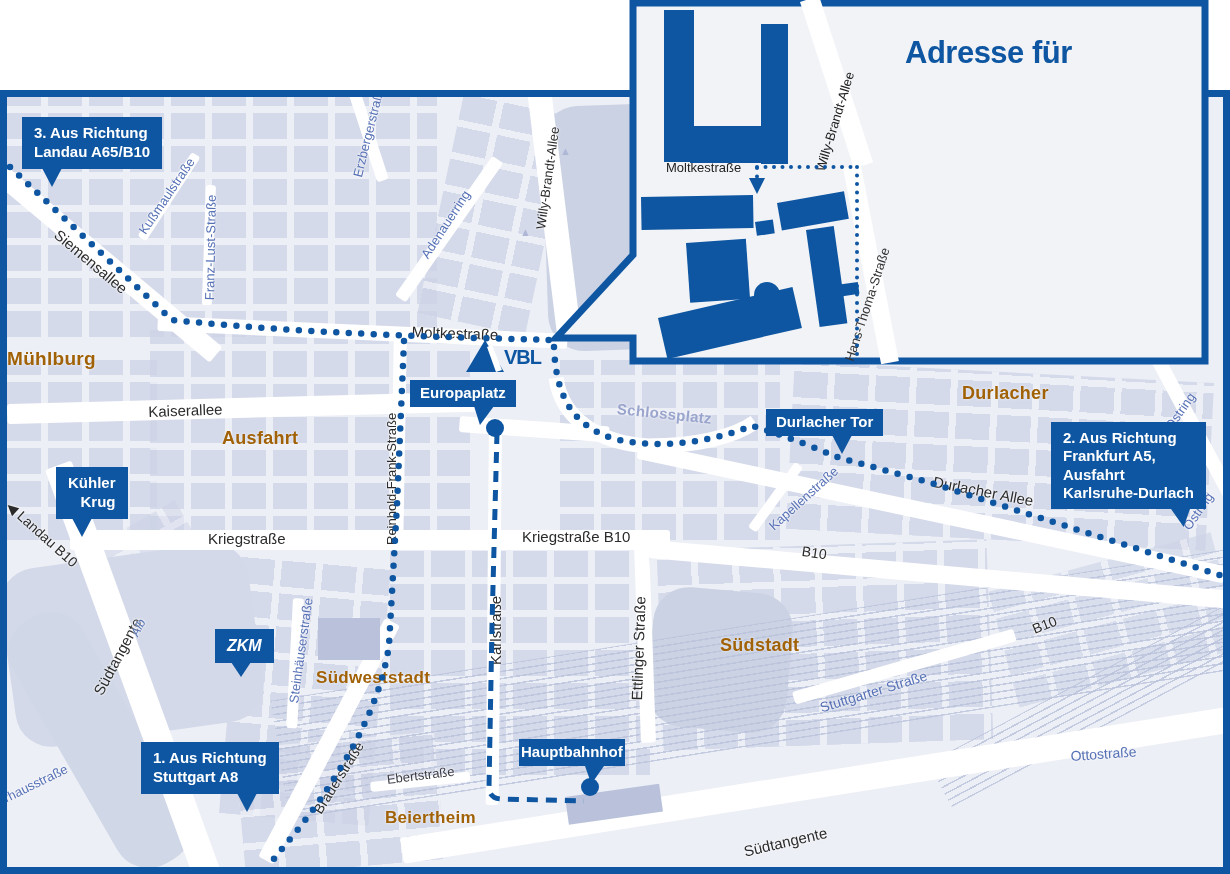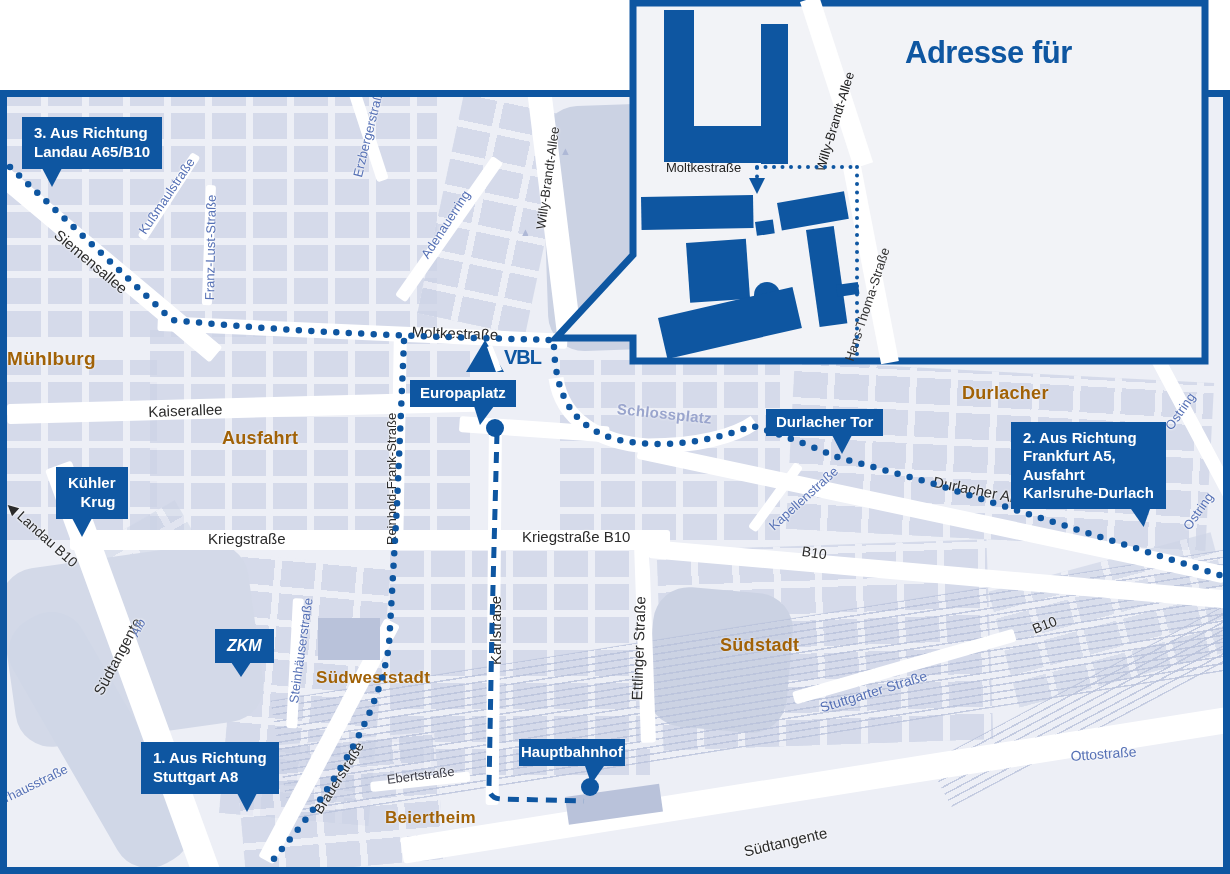--- a/index.html
+++ b/index.html
@@ -191,21 +191,21 @@
     <div class="tail" style="right:22px;"></div>
   </div>
   <div class="callout" style="left:410px;top:380px;padding:4px 10px;">
     <div>Europaplatz</div>
     <div class="tail" style="left:62px;transform:skewX(-12deg);"></div>
   </div>
   <div class="callout" style="left:766px;top:409px;padding:4px 10px;">
     <div>Durlacher Tor</div>
     <div class="tail" style="left:66px;"></div>
   </div>
-  <div class="callout" style="left:1011px;top:422px;line-height:1.22;">
+  <div class="callout" style="left:1051px;top:422px;line-height:1.22;">
     <div>2. Aus Richtung</div>
     <div>Frankfurt A5,</div>
     <div>Ausfahrt</div>
     <div>Karlsruhe-Durlach</div>
     <div class="tail" style="right:14px;transform:skewX(10deg);"></div>
   </div>
   <div class="callout" style="left:519px;top:739px;padding:4px 2px;">
     <div>Hauptbahnhof</div>
     <div class="tail" style="left:64px;transform:skewX(-10deg);"></div>
   </div>

